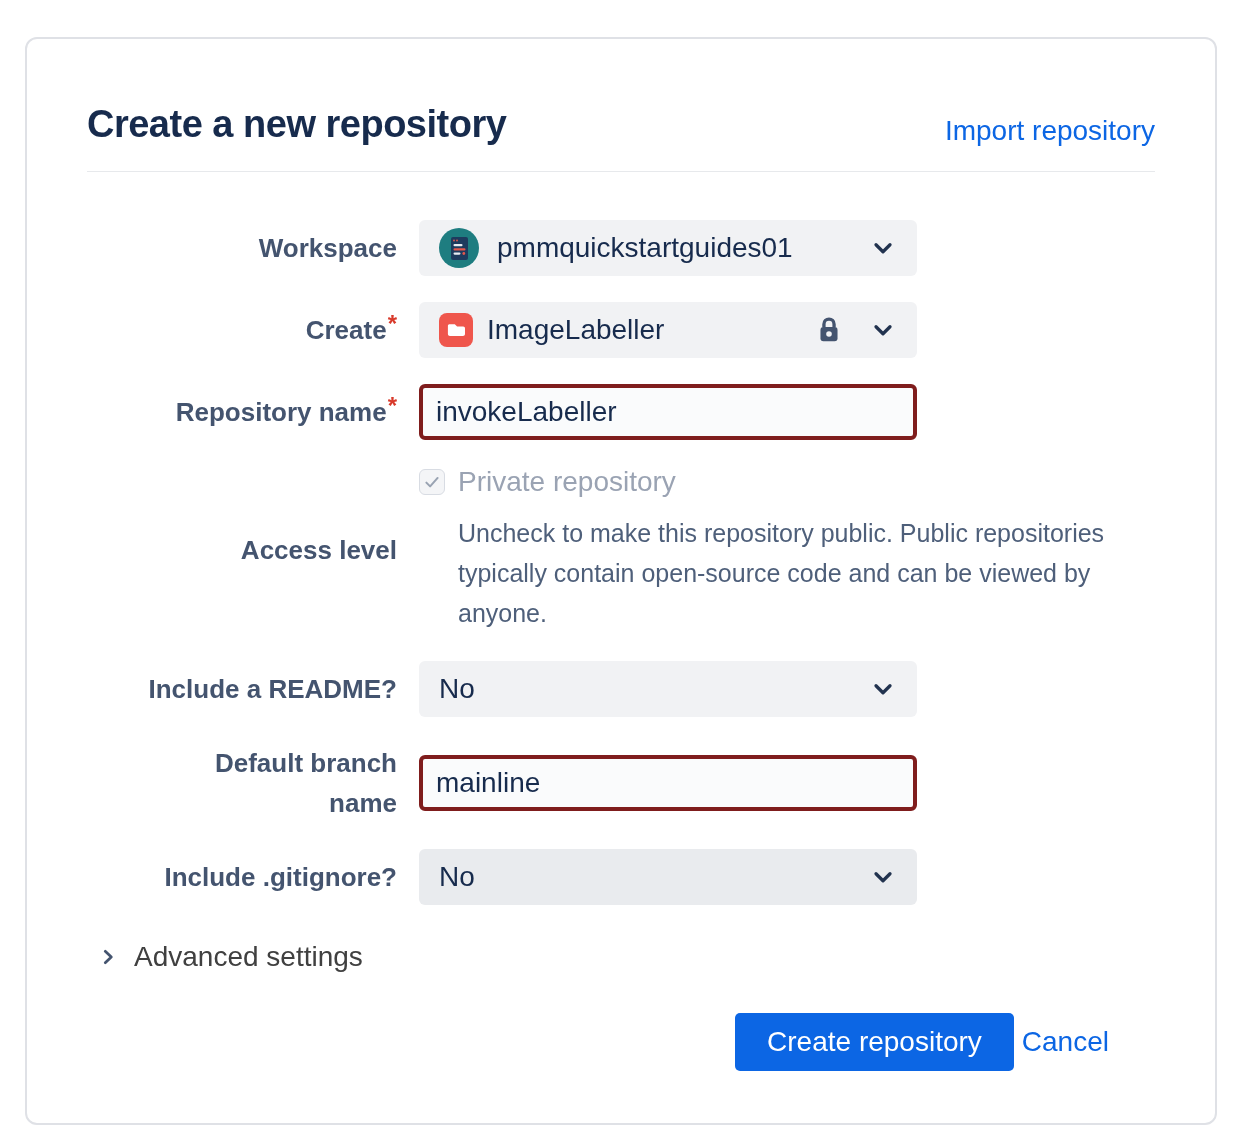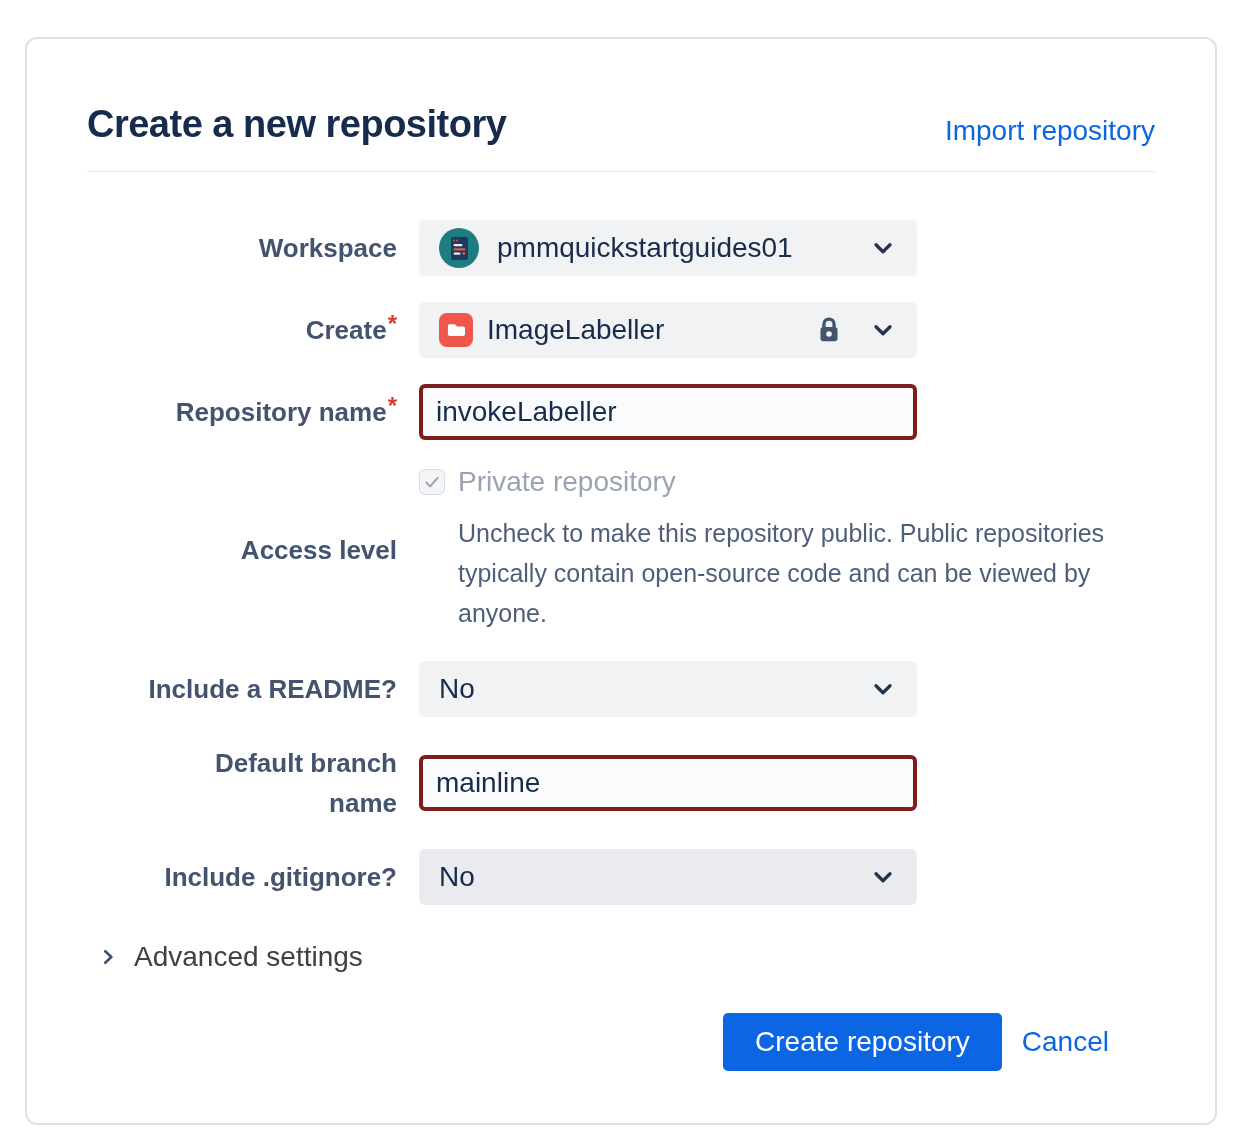--- a/index.html
+++ b/index.html
@@ -145,21 +145,20 @@
   }
   .advanced .adv-chev { display: flex; margin-right: 15px; }
   .advanced .adv-label { font-size: 28px; color: #404040; }
   
   .footer {
     margin-top: 40px;
     display: flex;
     justify-content: flex-end;
     align-items: center;
     padding-right: 46px;
-    gap: 12px;
   }
   .btn-primary {
     height: 58px;
     padding: 0 32px;
     background: #0C66E4;
     color: #ffffff;
     font-size: 28px;
     font-family: "Liberation Sans", sans-serif;
     border: none;
     border-radius: 5px;

